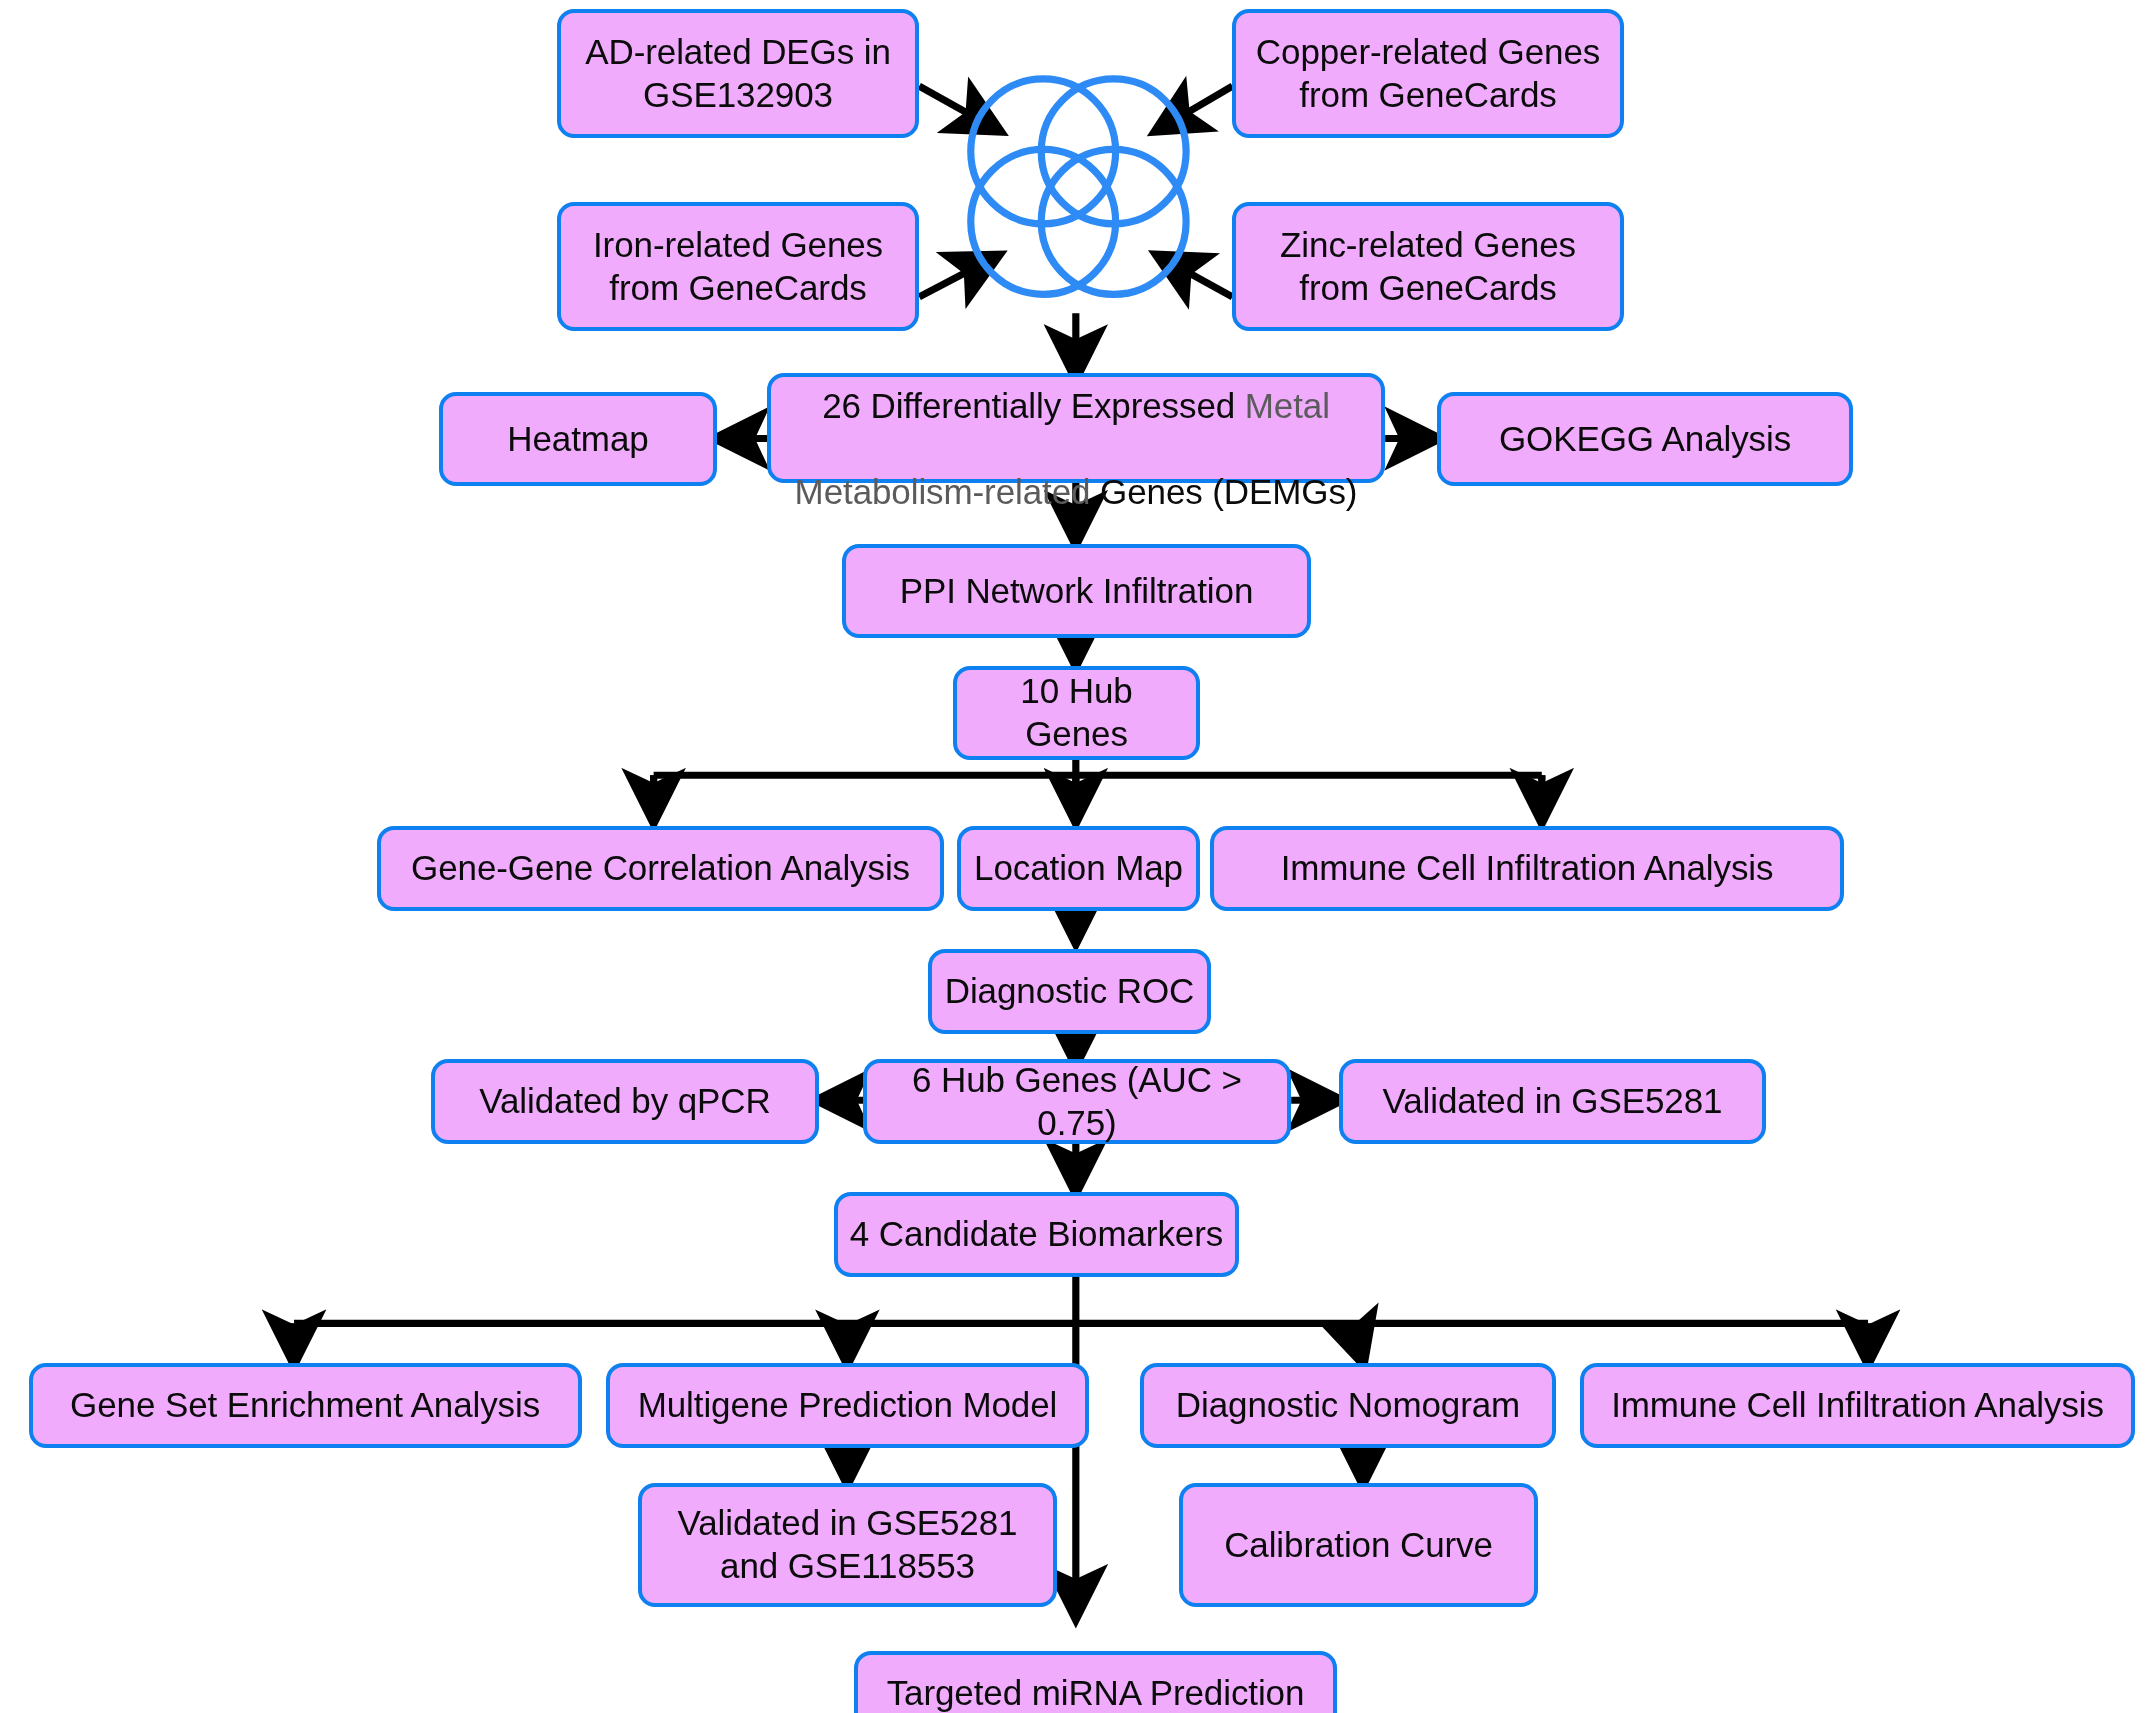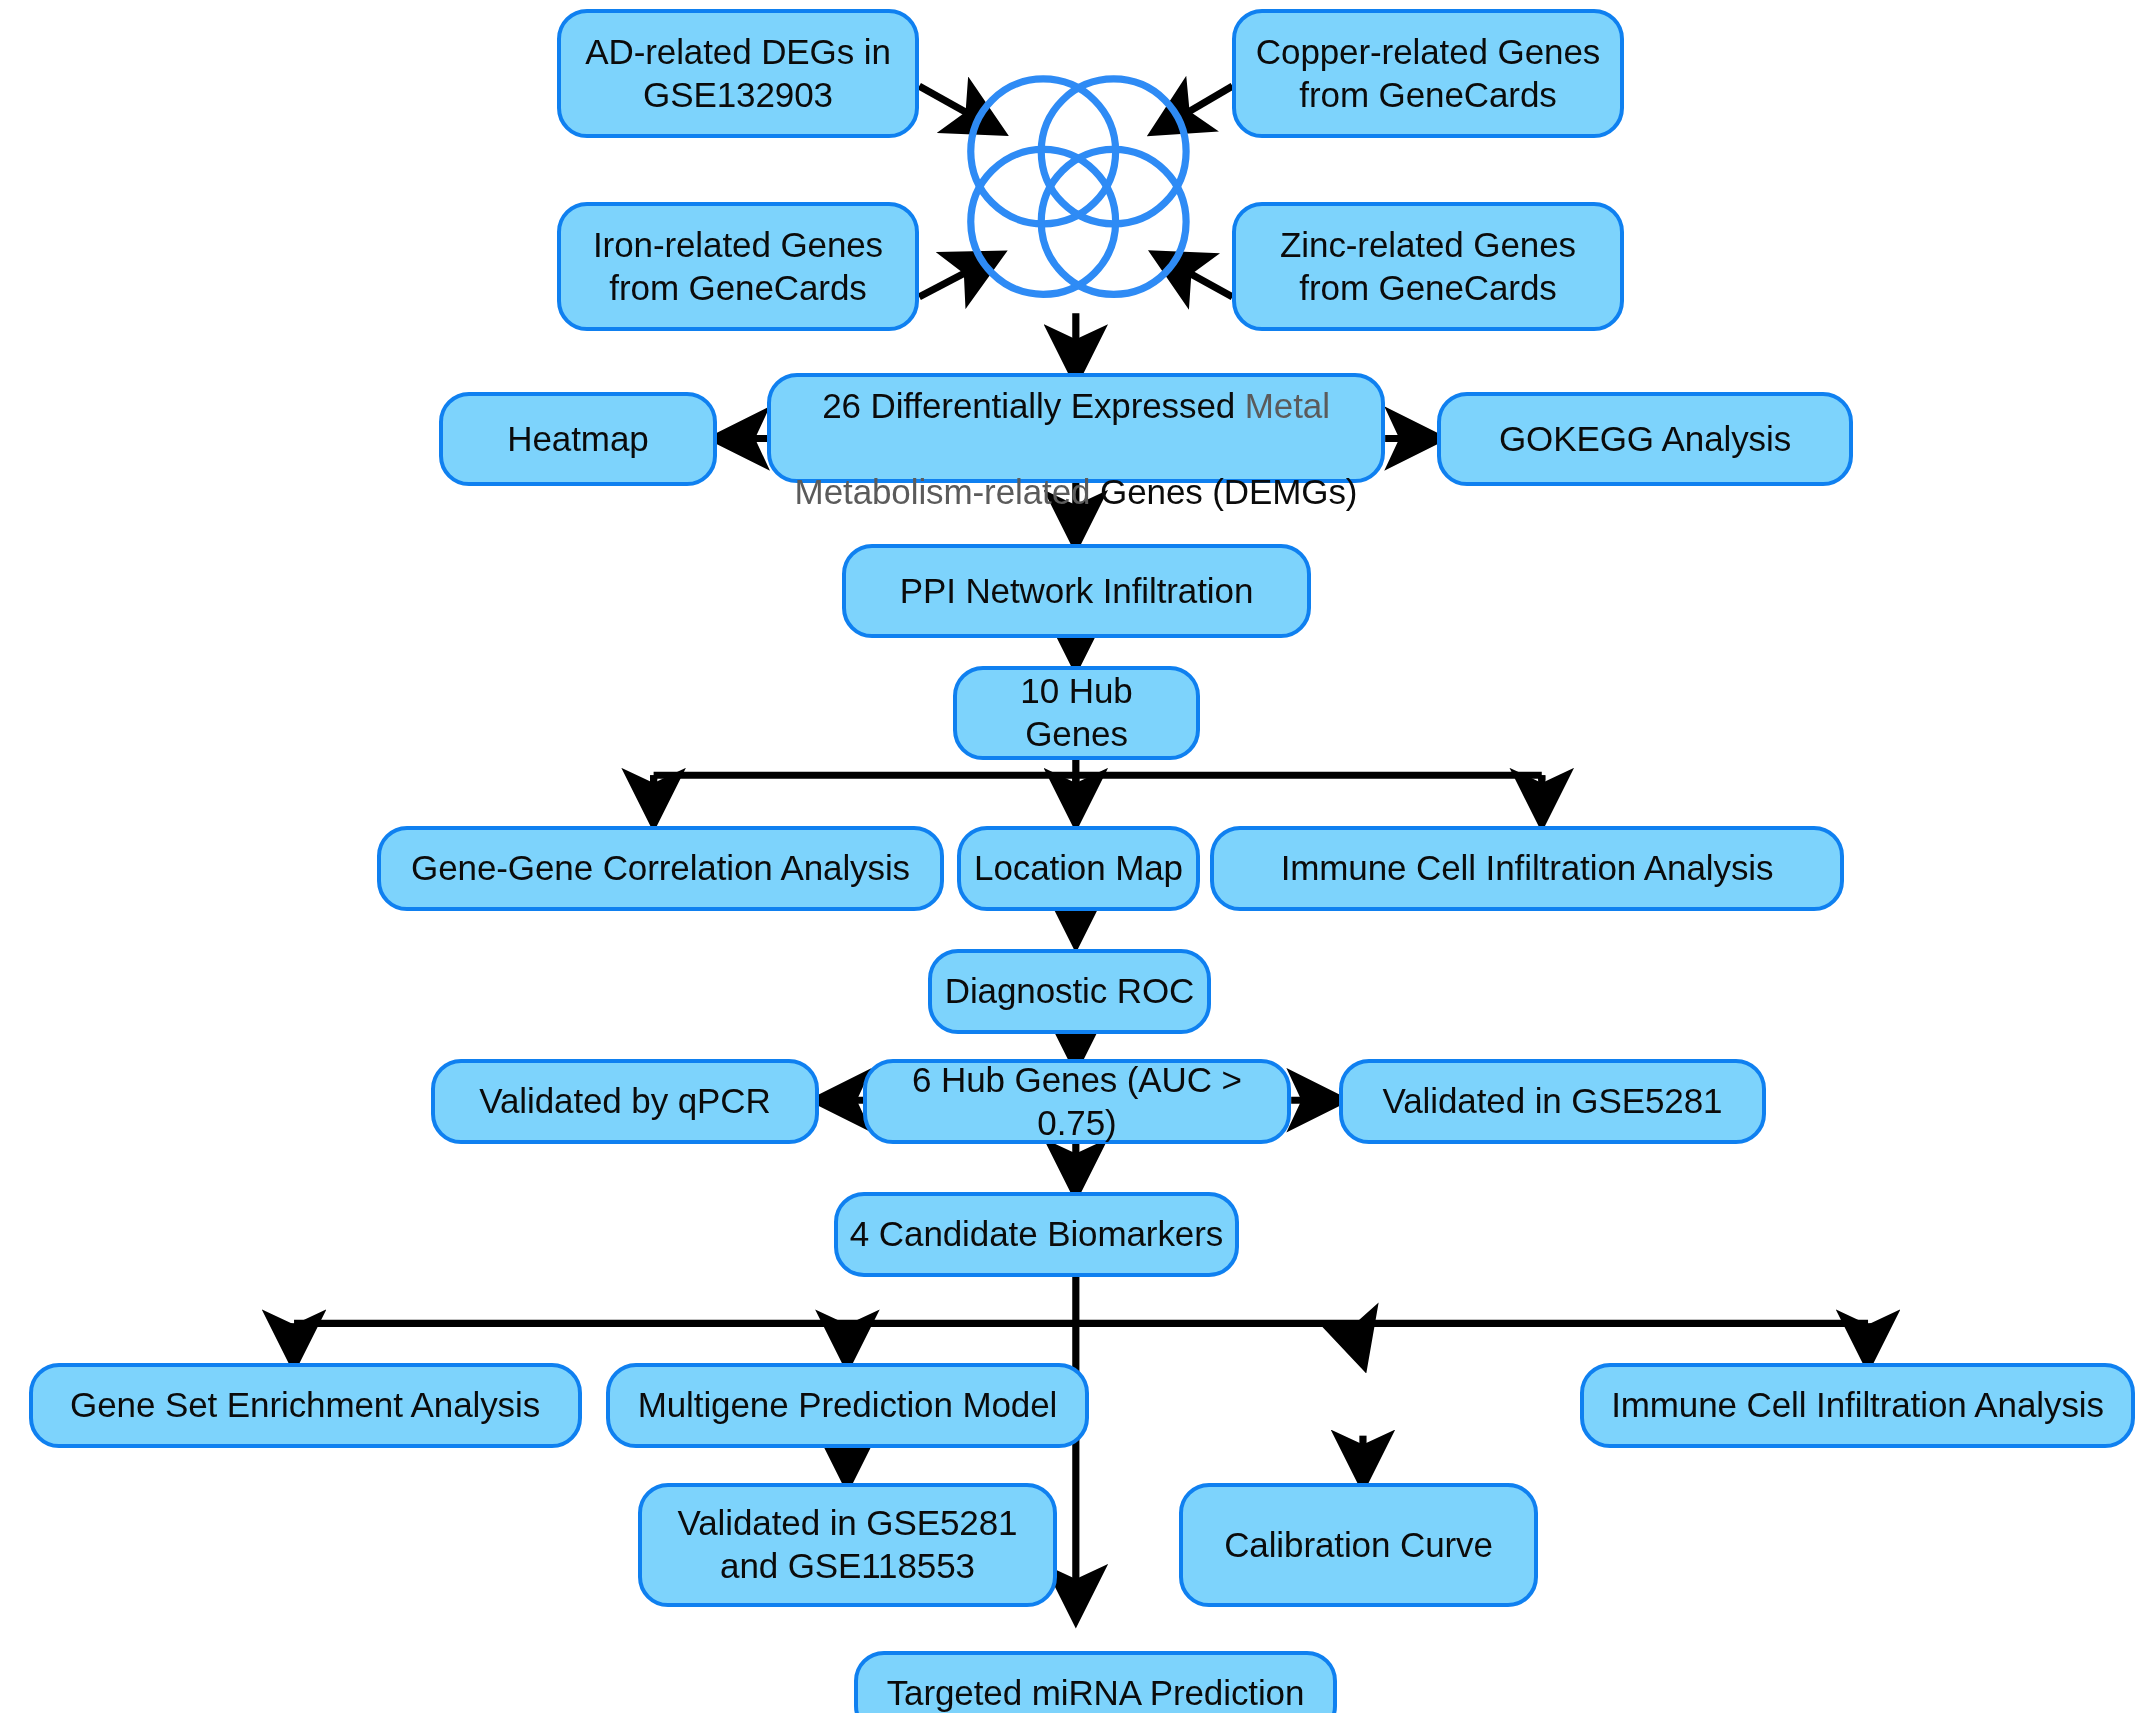--- a/index.html
+++ b/index.html
@@ -3,23 +3,23 @@
 <meta charset="utf-8">
 <style>
   html,body{margin:0;padding:0;background:#ffffff;}
   body{font-family:"Liberation Sans", sans-serif;}
   #stage{position:relative;width:2151px;height:1713px;background:#fff;overflow:hidden;}
   svg#wires{position:absolute;left:0;top:0;width:2151px;height:1713px;}
 
   .node{
     position:absolute;
     box-sizing:border-box;
-    background:#7dd3fc;
+    background:#f0abfc;
     border:4.6px solid #0f80f0;
-    border-radius:30px;
+    border-radius:17px;
     display:flex;
     align-items:center;
     justify-content:center;
     text-align:center;
     color:#0b0b0b;
     font-size:35px;
     line-height:1.22;
     letter-spacing:-0.1px;
     z-index:3;
   }
@@ -175,20 +175,23 @@
   </div>
 
   <div class="node" style="left:19.6px;top:1363px;width:553px;height:85px;margin-left:9px;">
     <span class="tx">Gene Set Enrichment Analysis</span>
   </div>
 
   <div class="node" style="left:606px;top:1363px;width:483px;height:85px;">
     <span class="tx">Multigene Prediction Model</span>
   </div>
 
+  <div class="node" style="left:1140px;top:1363px;width:416px;height:85px;">
+    <span class="tx">Diagnostic Nomogram</span>
+  </div>
 
   <div class="node" style="left:1580px;top:1363px;width:555px;height:85px;">
     <span class="tx">Immune Cell Infiltration Analysis</span>
   </div>
 
   <div class="node" style="left:638px;top:1483px;width:419px;height:124px;">
     <span class="tx">Validated in GSE5281
 and GSE118553</span>
   </div>
 

